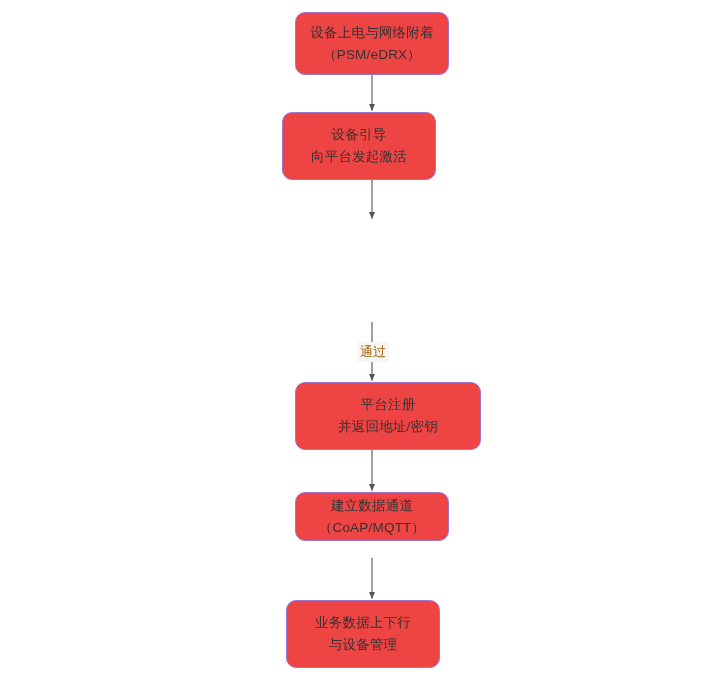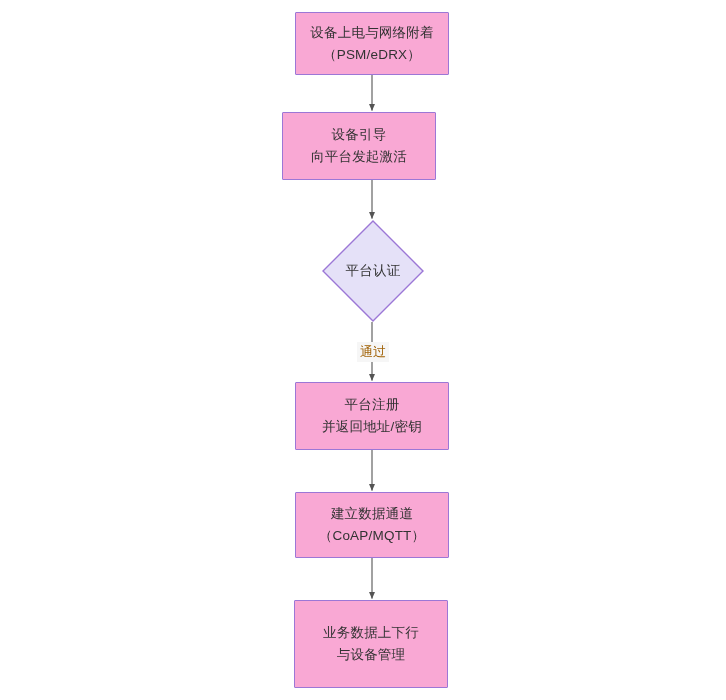--- a/index.html
+++ b/index.html
@@ -30,23 +30,23 @@
     pointer-events: none;
   }
   .node {
     position: absolute;
     box-sizing: border-box;
     display: flex;
     align-items: center;
     justify-content: center;
   }
   .node-process {
-    background: #f9a8d4;
+    background: #ef4444;
     border: 1.4px solid #9c77d6;
-    border-radius: 1px;
+    border-radius: 10px;
   }
   .node-label {
     color: #333333;
     font-size: 13.5px;
     line-height: 22px;
     text-align: center;
     white-space: pre-line;
     letter-spacing: 0.2px;
   }
   .node-decision {
@@ -97,37 +97,31 @@
   <div class="node node-process" style="left:295px; top:12px; width:154px; height:63px;">
     <div class="node-label">设备上电与网络附着
 （PSM/eDRX）</div>
   </div>
 
   <div class="node node-process" style="left:282px; top:112px; width:154px; height:68px;">
     <div class="node-label">设备引导
 向平台发起激活</div>
   </div>
 
-  <div class="node node-decision" style="left:322px; top:220px; width:102px; height:102px;">
-    <svg class="diamond-shape" viewBox="0 0 102 102" xmlns="http://www.w3.org/2000/svg" preserveAspectRatio="none">
-      <polygon points="51,1 101,51 51,101 1,51" fill="#e5e1f8" stroke="#9c77d6" stroke-width="1.4"></polygon>
-    </svg>
-    <div class="node-label">平台认证</div>
-  </div>
 
   <div class="edge-label" style="left:373px; top:352px;">通过</div>
 
-  <div class="node node-process" style="left:295px; top:382px; width:154px; height:68px;">
+  <div class="node node-process" style="left:295px; top:382px; width:186px; height:68px;">
     <div class="node-label">平台注册
 并返回地址/密钥</div>
   </div>
 
-  <div class="node node-process" style="left:295px; top:492px; width:154px; height:66px;">
+  <div class="node node-process" style="left:295px; top:492px; width:154px; height:49px;">
     <div class="node-label">建立数据通道
 （CoAP/MQTT）</div>
   </div>
 
-  <div class="node node-process" style="left:294px; top:600px; width:154px; height:88px;">
+  <div class="node node-process" style="left:286px; top:600px; width:154px; height:68px;">
     <div class="node-label">业务数据上下行
 与设备管理</div>
   </div>
 
 </div>
 
 </body></html>

